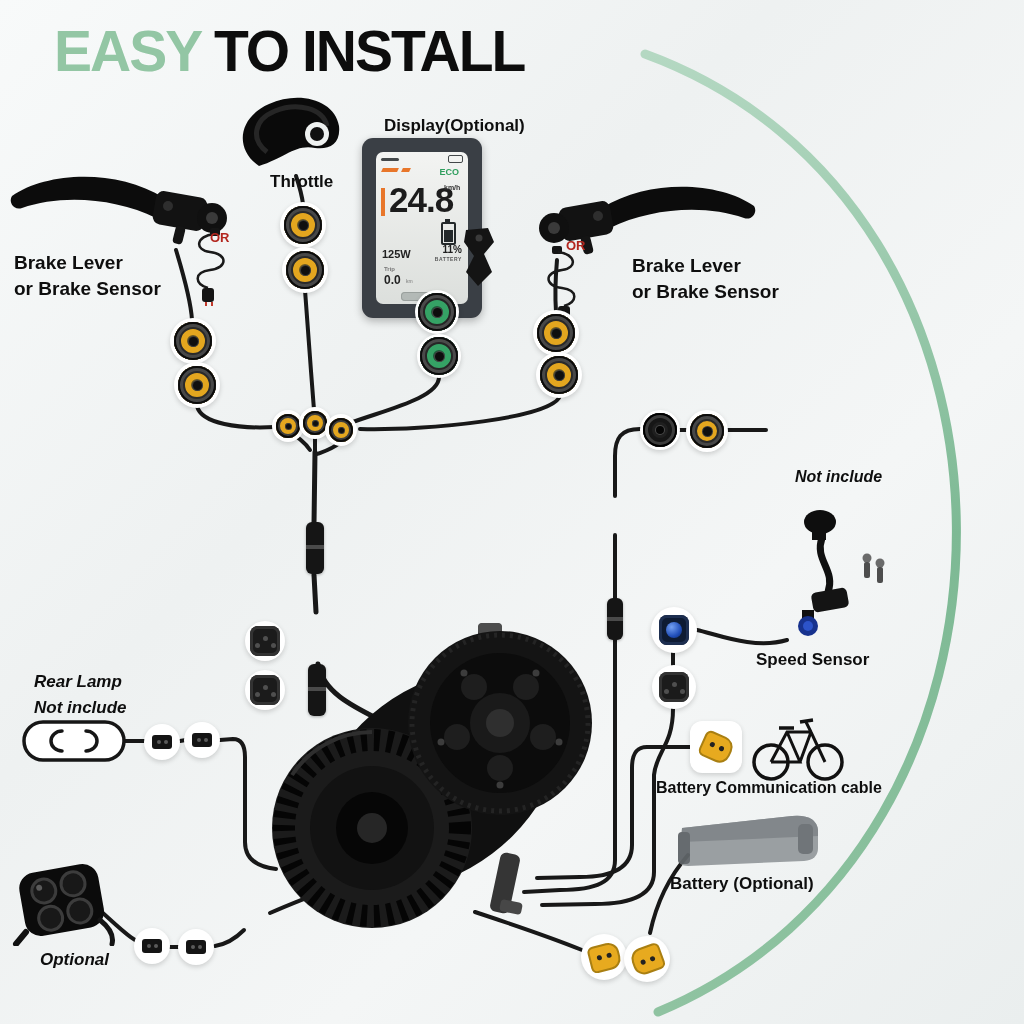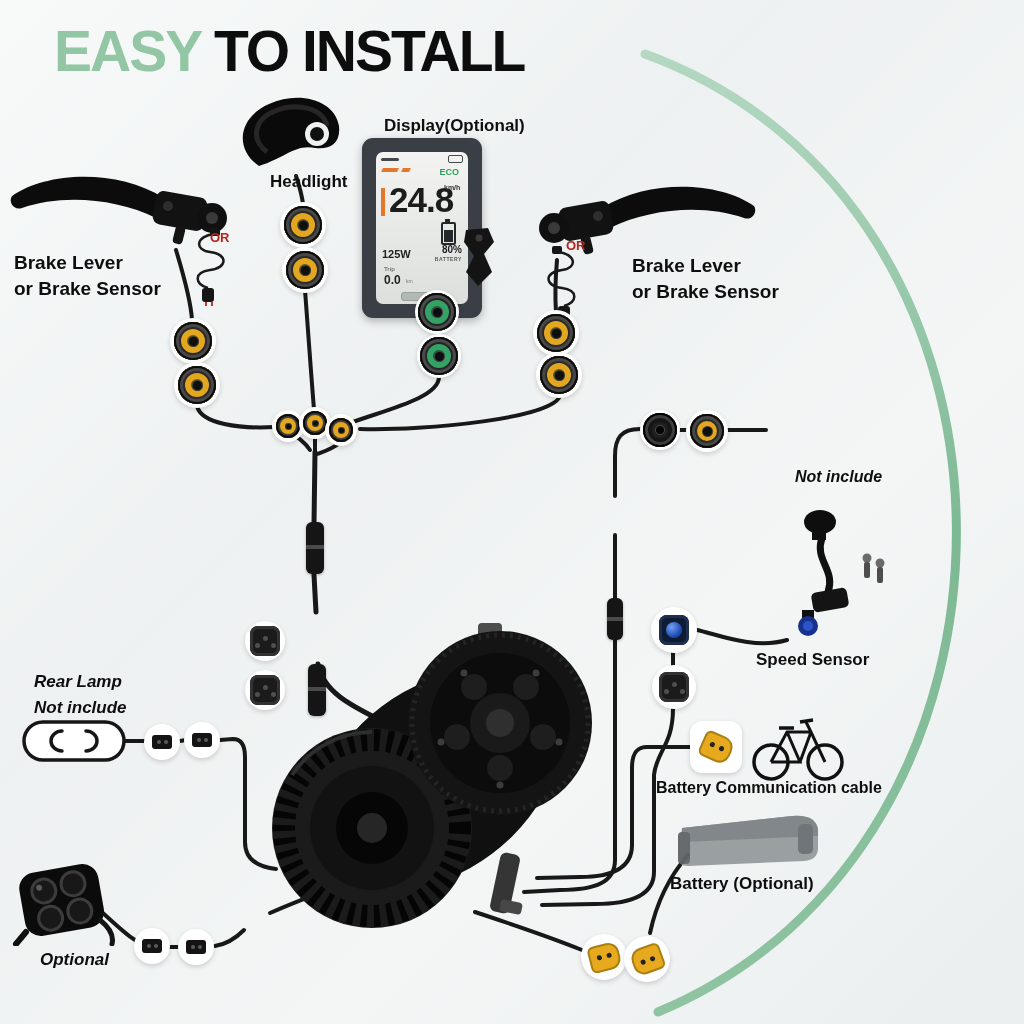--- a/index.html
+++ b/index.html
@@ -166,21 +166,21 @@
   </div>
 
   <div class="abs z2" style="left:233px;top:92px;">
     <svg width="120" height="88" viewBox="0 0 120 88">
       <path d="M26,74 C 2,58 4,26 36,12 C 66,-2 102,8 106,34 C 108,52 96,58 82,56 C 62,52 52,66 26,74 Z" fill="#0a0a0a"></path>
       <path d="M34,60 C 18,48 20,28 42,19 C 64,10 90,16 94,34" stroke="#262626" stroke-width="5" fill="none"></path>
       <circle cx="84" cy="42" r="12" fill="#eef1f0"></circle>
       <circle cx="84" cy="42" r="7" fill="#101010"></circle>
     </svg>
   </div>
-  <div class="abs label lab-17 z4" style="left:270px;top:172px;">Headlight</div>
+  <div class="abs label lab-17 z4" style="left:270px;top:172px;">Throttle</div>
   <div class="abs badge" style="left:280px;top:202px;width:46px;height:46px;">
       <div class="conn conn-y"></div>
     </div>
   <div class="abs badge" style="left:282px;top:247px;width:46px;height:46px;">
       <div class="conn conn-y"></div>
     </div>
 
   <div class="abs label lab-17 z4" style="left:384px;top:116px;">Display(Optional)</div>
   <div class="abs display-frame" style="left:362px;top:138px;">
     <div class="display-screen">
@@ -189,21 +189,21 @@
         <div class="d-pill"></div>
       </div>
       <div class="d-slash"></div>
       <div class="d-slash2"></div>
       <div class="d-eco">ECO</div>
       <div class="d-accent"></div>
       <div class="d-speed">24.8</div>
       <div class="d-speedunit">km/h</div>
       <div class="d-power">125W</div>
       <div class="d-batticon"></div>
-      <div class="d-pct">80%</div>
+      <div class="d-pct">11%</div>
       <div class="d-battword">BATTERY</div>
       <div class="d-triplabel">Trip</div>
       <div class="d-tripval">0.0</div>
       <div class="d-tripunit">km</div>
       <div class="d-bottombar"></div>
     </div>
   </div>
 
   <div class="abs z2" style="left:452px;top:226px;">
     <svg width="50" height="64" viewBox="0 0 50 64">

